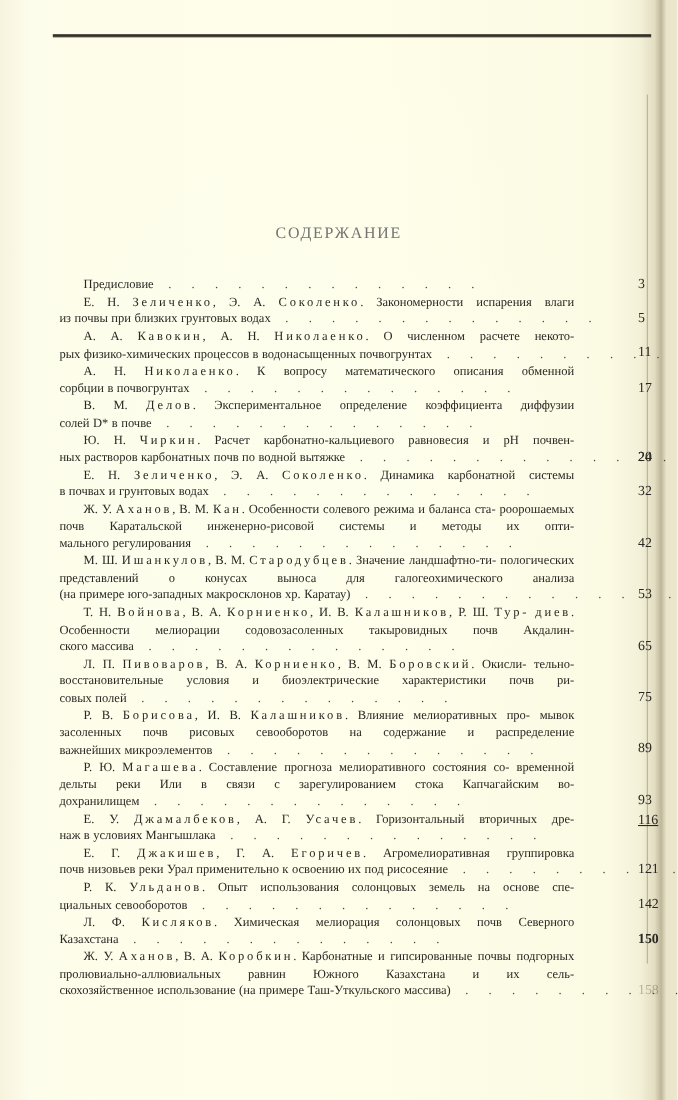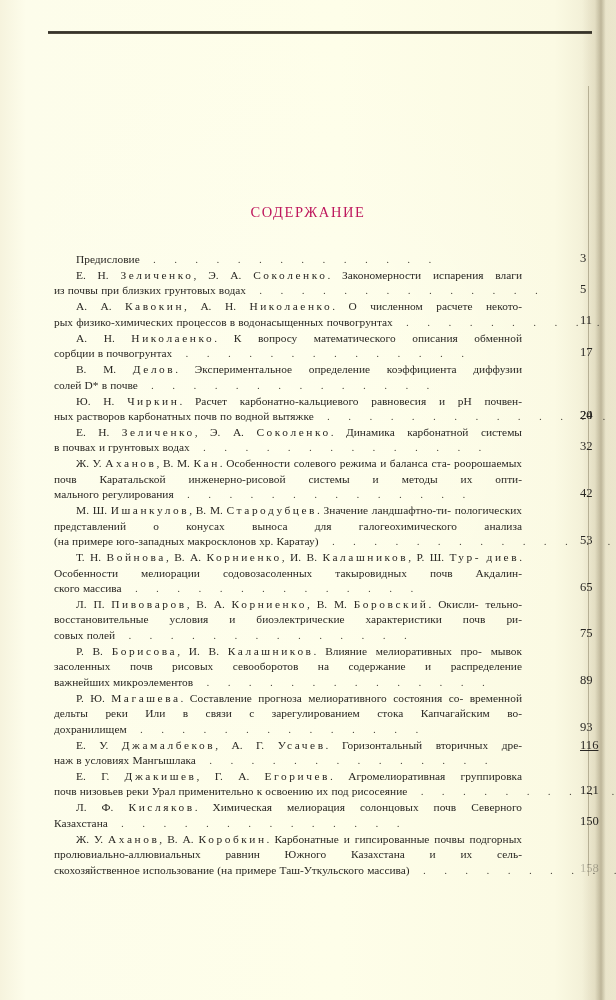--- a/index.html
+++ b/index.html
@@ -67,21 +67,21 @@
   }
 
   .toc-title {
     position: absolute;
     top: 204px;
     left: 0;
     width: 616px;
     text-align: center;
     font-size: 14.5px;
     letter-spacing: 1.6px;
-    color: #be185d;
+    color: #737373;
   }
 
   .entries {
     position: absolute;
     left: 54px;
     top: 252px;
     width: 516px;
   }
 
   .entry {
@@ -199,22 +199,26 @@
       </div>
       <div class="entry">
         <div class="entry-body"><span>Е. У. </span><span class="sp">Джамалбеков</span><span>, А. Г. </span><span class="sp">Усачев</span><span>. </span><span>Горизонтальный вторичных дре-</span> <span class="tail"><span>наж в условиях Мангышлака</span><span class="leader"> .   .   .   .   .   .   .   .   .   .   .   .   .   .</span></span></div>
         <span class="pageno" style="top: 0; text-decoration: underline;">116</span>
       </div>
       <div class="entry">
         <div class="entry-body"><span>Е. Г. </span><span class="sp">Джакишев</span><span>, Г. А. </span><span class="sp">Егоричев</span><span>. </span><span>Агромелиоративная группировка</span> <span class="tail"><span>почв низовьев реки Урал применительно к освоению их под рисосеяние</span><span class="leader"> .   .   .   .   .   .   .   .   .   .   .   .   .   .</span></span></div>
         <span class="pageno" style="top: 13.95px;">121</span>
       </div>
       <div class="entry">
+        <div class="entry-body"><span>Р. К. </span><span class="sp">Ульданов</span><span>. </span><span>Опыт использования солонцовых земель на основе спе-</span> <span class="tail"><span>циальных севооборотов</span><span class="leader"> .   .   .   .   .   .   .   .   .   .   .   .   .   .</span></span></div>
+        <span class="pageno" style="top: 13.95px;">142</span>
+      </div>
+      <div class="entry">
         <div class="entry-body"><span>Л. Ф. </span><span class="sp">Кисляков</span><span>. </span><span>Химическая мелиорация солонцовых почв Северного</span> <span class="tail"><span>Казахстана</span><span class="leader"> .   .   .   .   .   .   .   .   .   .   .   .   .   .</span></span></div>
-        <span class="pageno" style="top: 13.95px;">150</span>
+        <span class="pageno" style="top: 13.95px; font-weight: bold;">150</span>
       </div>
       <div class="entry">
         <div class="entry-body"><span>Ж. У. </span><span class="sp">Аханов</span><span>, В. А. </span><span class="sp">Коробкин</span><span>. </span><span>Карбонатные и гипсированные почвы</span> <span>подгорных пролювиально-аллювиальных равнин Южного Казахстана и их сель-</span> <span class="tail"><span>скохозяйственное использование (на примере Таш-Уткульского массива)</span><span class="leader"> .   .   .   .   .   .   .   .   .   .   .   .   .   .</span></span></div>
         <span class="pageno faded" style="top: 29.4px;">158</span>
       </div>
     </div>
 
 </div>
 
 </body></html>

